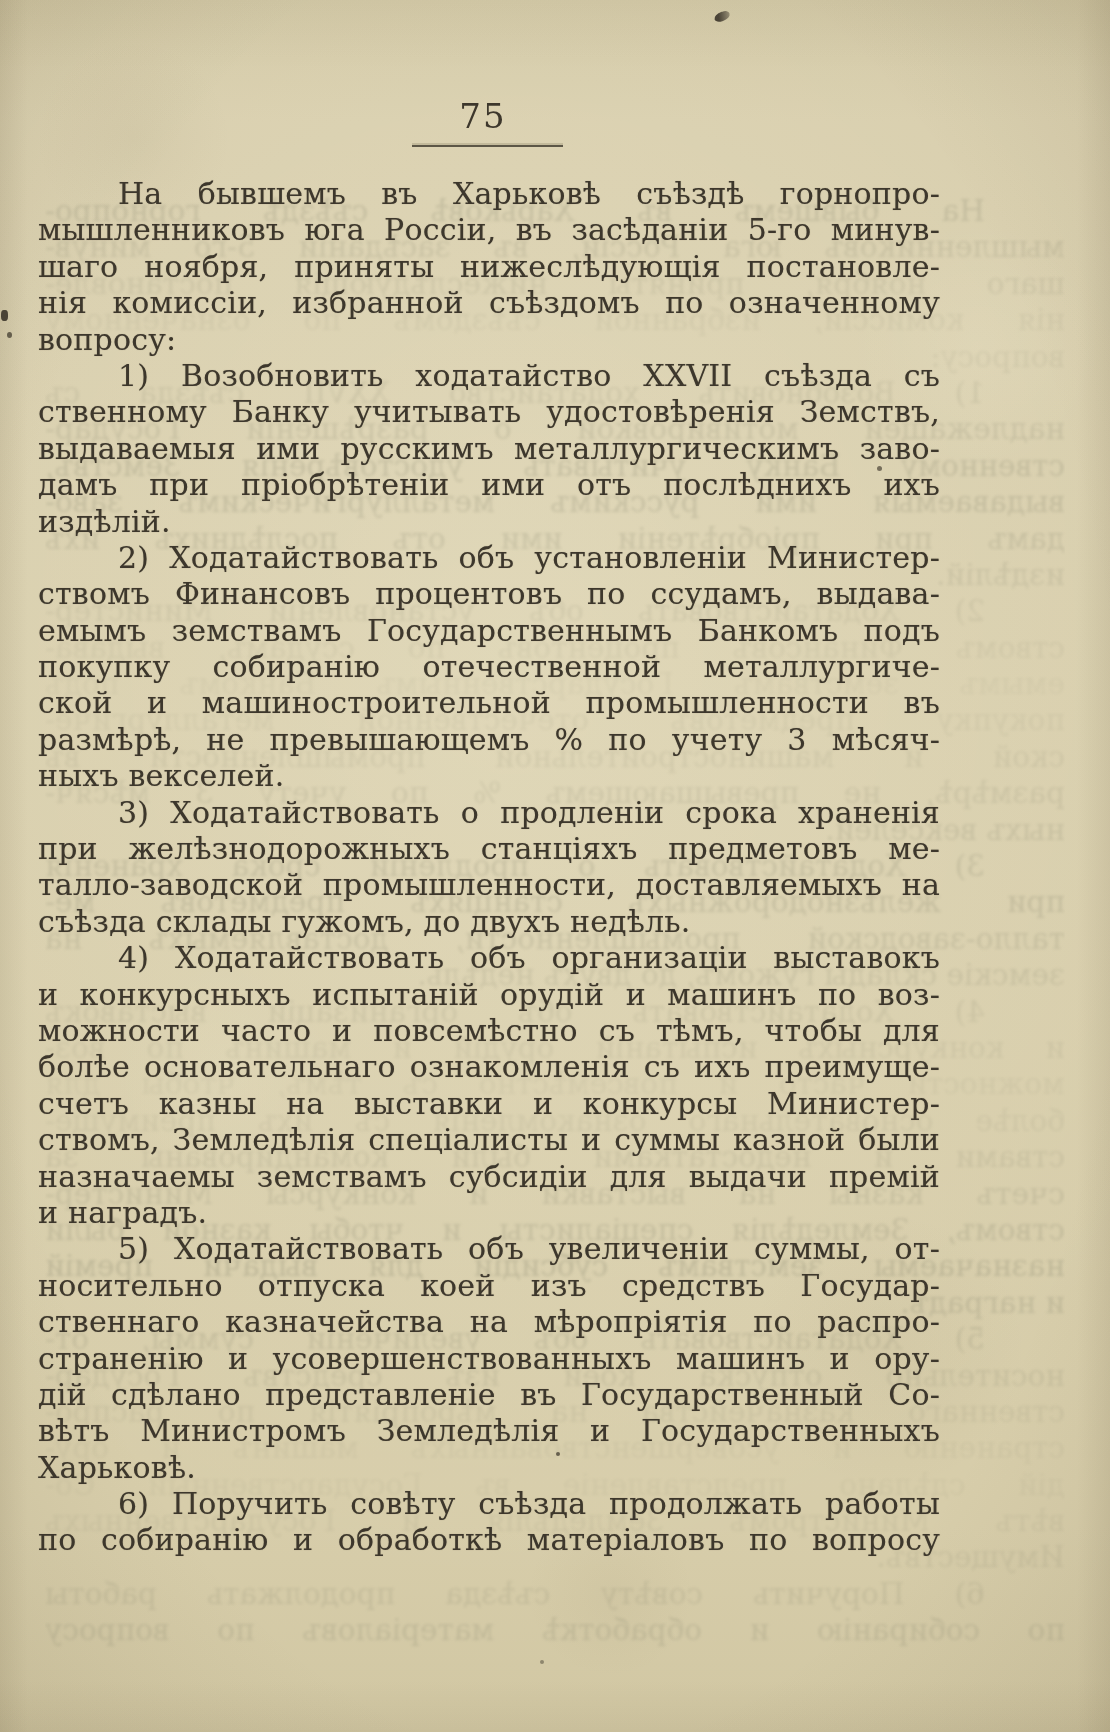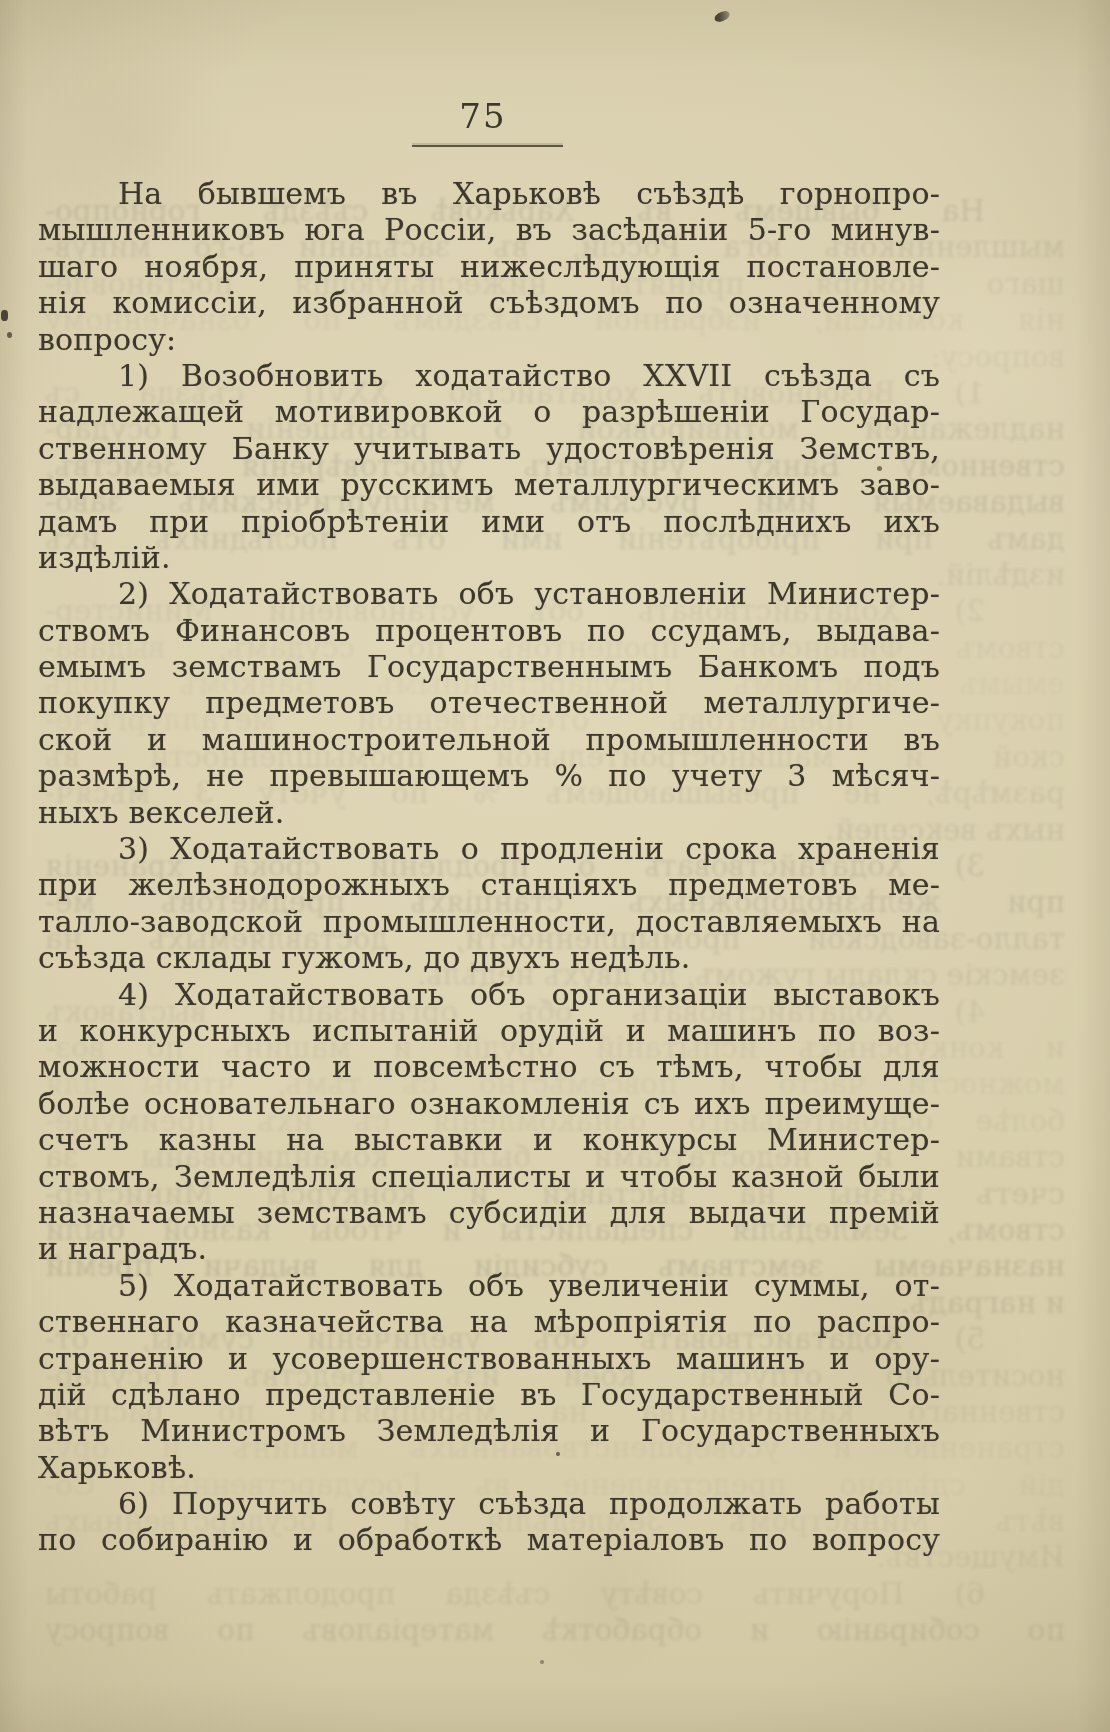--- a/index.html
+++ b/index.html
@@ -128,45 +128,45 @@
   <div class="pagenum">75</div>
   <div class="pagenum-rule"></div>
 
   <div class="textblock">
       <div class="line ind">На бывшемъ въ Харьковѣ съѣздѣ горнопро-</div>
       <div class="line">мышленниковъ юга Россіи, въ засѣданіи 5-го минув-</div>
       <div class="line">шаго ноября, приняты нижеслѣдующія постановле-</div>
       <div class="line">нія комиссіи, избранной съѣздомъ по означенному</div>
       <div class="line end">вопросу:</div>
       <div class="line ind">1) Возобновить ходатайство XXVII съѣзда съ</div>
-      <div class="line">надлежащей мотивировкой о разрѣшеніи Государ-</div>
       <div class="line">ственному Банку учитывать удостовѣренія Земствъ,</div>
       <div class="line">выдаваемыя ими русскимъ металлургическимъ заво-</div>
       <div class="line">дамъ при пріобрѣтеніи ими отъ послѣднихъ ихъ</div>
       <div class="line end">издѣлій.</div>
       <div class="line ind">2) Ходатайствовать объ установленіи Министер-</div>
       <div class="line">ствомъ Финансовъ процентовъ по ссудамъ, выдава-</div>
       <div class="line">емымъ земствамъ Государственнымъ Банкомъ подъ</div>
-      <div class="line">покупку предметовъ отечественной металлургиче-</div>
+      <div class="line">покупку собиранію отечественной металлургиче-</div>
       <div class="line">ской и машиностроительной промышленности въ</div>
       <div class="line">размѣрѣ, не превышающемъ % по учету 3 мѣсяч-</div>
       <div class="line end">ныхъ векселей.</div>
       <div class="line ind">3) Ходатайствовать о продленіи срока храненія</div>
       <div class="line">при желѣзнодорожныхъ станціяхъ предметовъ ме-</div>
       <div class="line">талло-заводской промышленности, доставляемыхъ на</div>
       <div class="line end">съѣзда склады гужомъ, до двухъ недѣль.</div>
       <div class="line ind">4) Ходатайствовать объ организаціи выставокъ</div>
       <div class="line">и конкурсныхъ испытаній орудій и машинъ по воз-</div>
       <div class="line">можности часто и повсемѣстно съ тѣмъ, чтобы для</div>
       <div class="line">болѣе основательнаго ознакомленія съ ихъ преимуще-</div>
       <div class="line">счетъ казны на выставки и конкурсы Министер-</div>
-      <div class="line">ствомъ, Земледѣлія спеціалисты и чтобы казной были</div>
+      <div class="line">ствомъ, Земледѣлія спеціалисты и суммы казной были</div>
       <div class="line">назначаемы земствамъ субсидіи для выдачи премій</div>
       <div class="line end">и наградъ.</div>
       <div class="line ind">5) Ходатайствовать объ увеличеніи суммы, от-</div>
+      <div class="line">носительно отпуска коей изъ средствъ Государ-</div>
       <div class="line">ственнаго казначейства на мѣропріятія по распро-</div>
       <div class="line">страненію и усовершенствованныхъ машинъ и ору-</div>
       <div class="line">дій сдѣлано представленіе въ Государственный Со-</div>
       <div class="line">вѣтъ Министромъ Земледѣлія и Государственныхъ</div>
       <div class="line end">Харьковѣ.</div>
       <div class="line ind">6) Поручить совѣту съѣзда продолжать работы</div>
       <div class="line">по собиранію и обработкѣ матеріаловъ по вопросу</div>
     </div>
 
   <span class="speck squiggle"></span>

